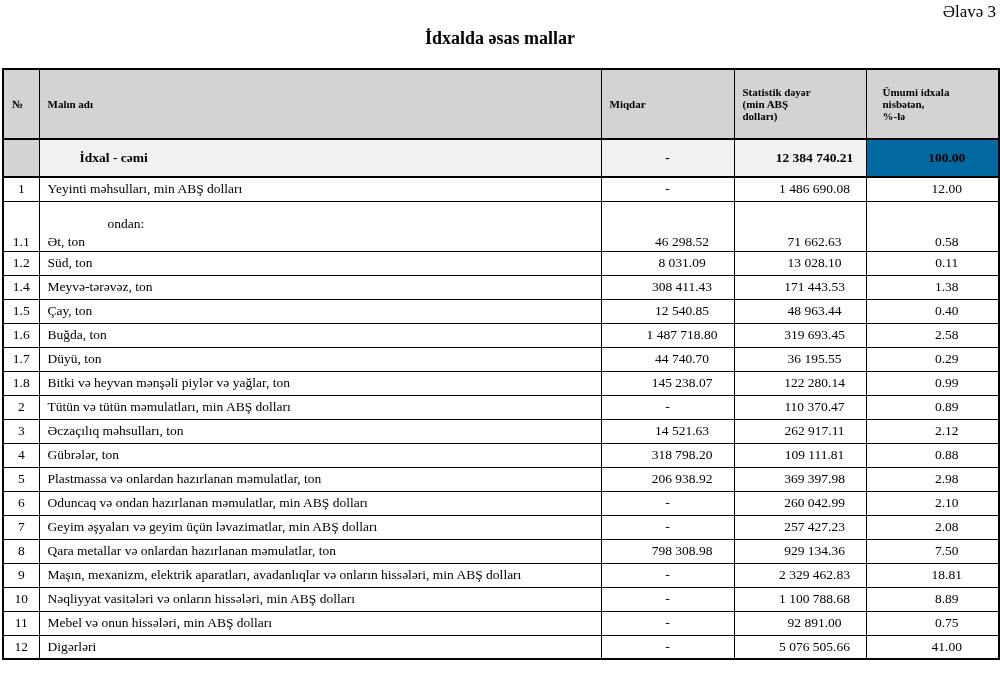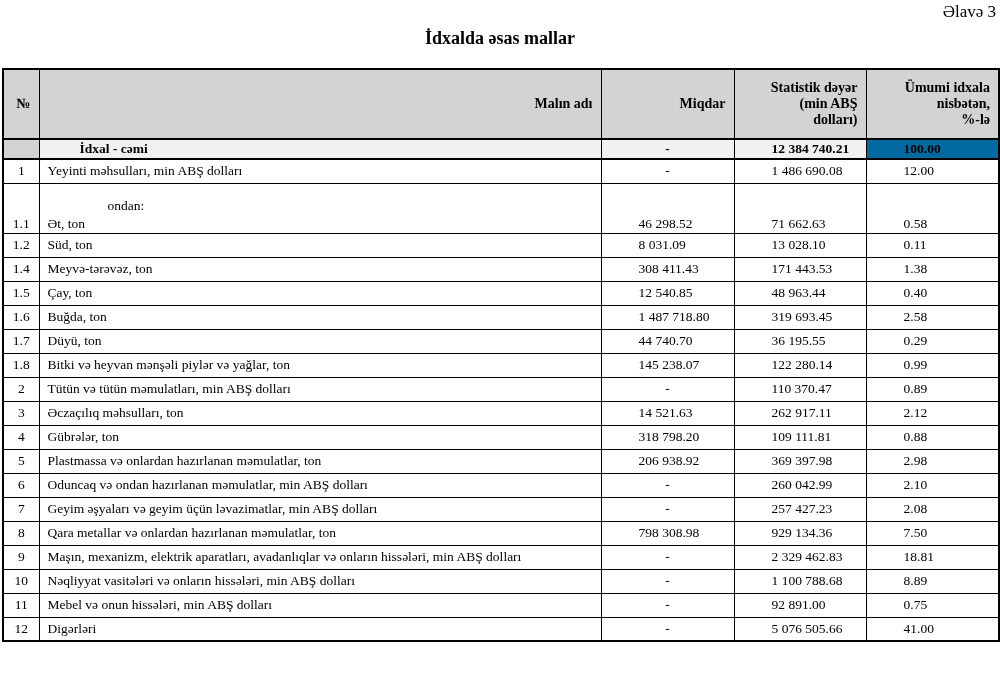--- a/index.html
+++ b/index.html
@@ -33,35 +33,35 @@
     table-layout: fixed;
     border: 2px solid #000;
   }
   th, td {
     border: 1px solid #000;
     padding: 1px 8px;
     font-size: 13.5px;
     overflow: hidden;
   }
   th {
-    font-size: 14px;
+    font-size: 11px;
     font-weight: bold;
-    text-align: right;
+    text-align: left;
     vertical-align: middle;
     height: 70px;
     white-space: pre-line;
     border-bottom-width: 2px;
   }
   td.c-no   { text-align: center; padding: 1px 2px; }
   td.c-name { text-align: left; }
-  td.c-num  { text-align: left; padding-left: 37px; }
+  td.c-num  { text-align: center; padding-left: 37px; }
   td.c-dash { text-align: center; }
   tr.r-normal td { height: 24px; }
   tr.r-total td {
-    height: 20px;
+    height: 38px;
     font-weight: bold;
     border-bottom-width: 2px;
   }
   tr.r-total td.c-name { padding-left: 40px; }
   tr.r-tall td {
     height: 50px;
     vertical-align: bottom;
   }
   .sub-label {
     padding-left: 60px;

